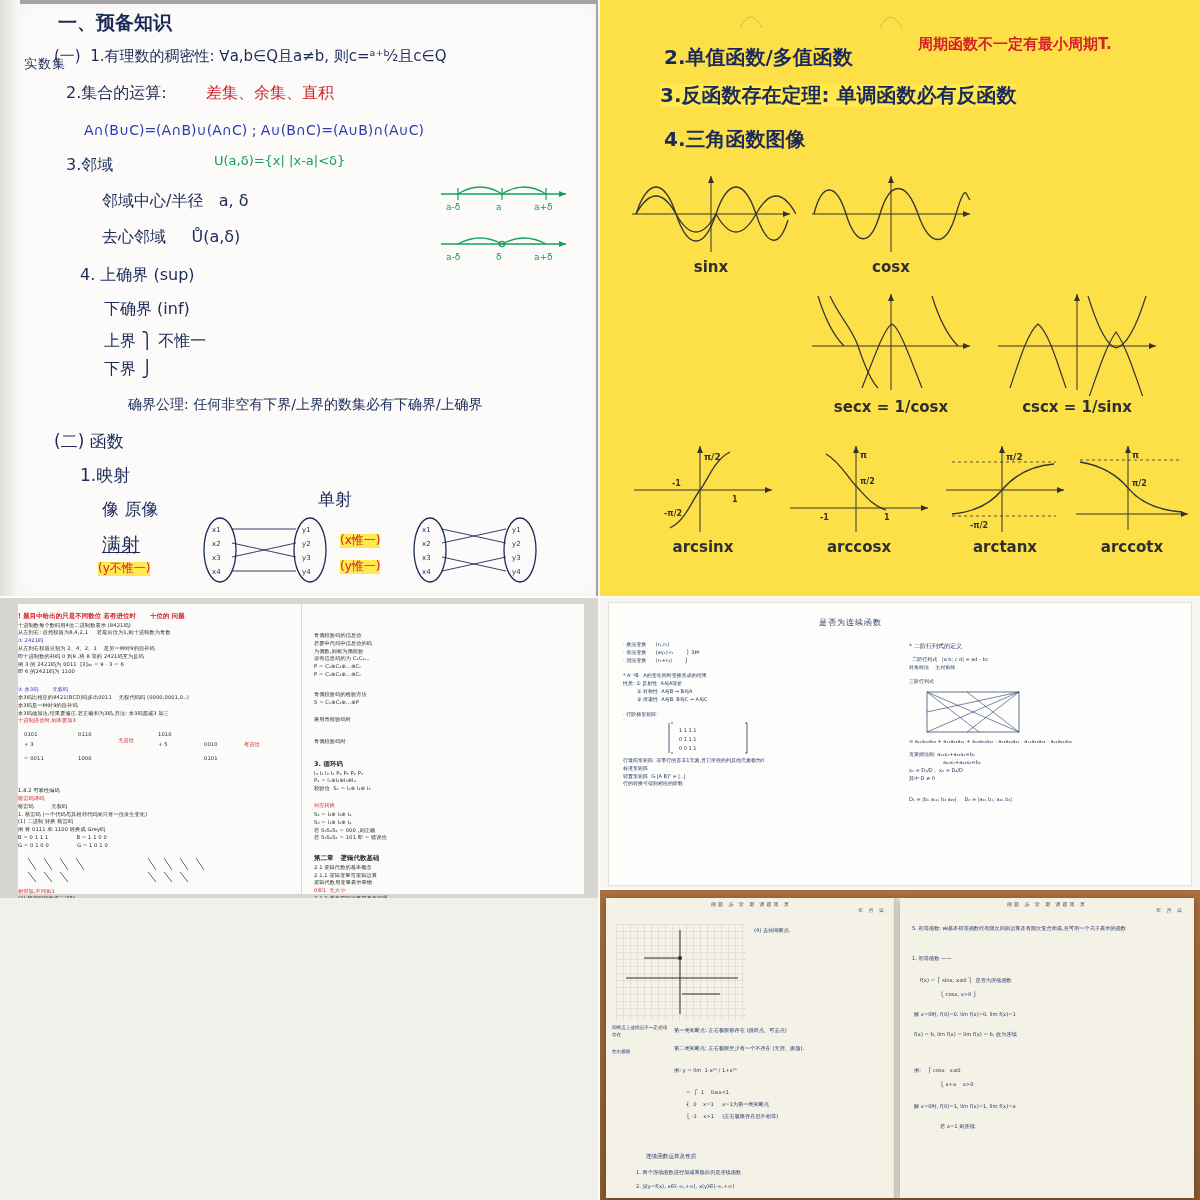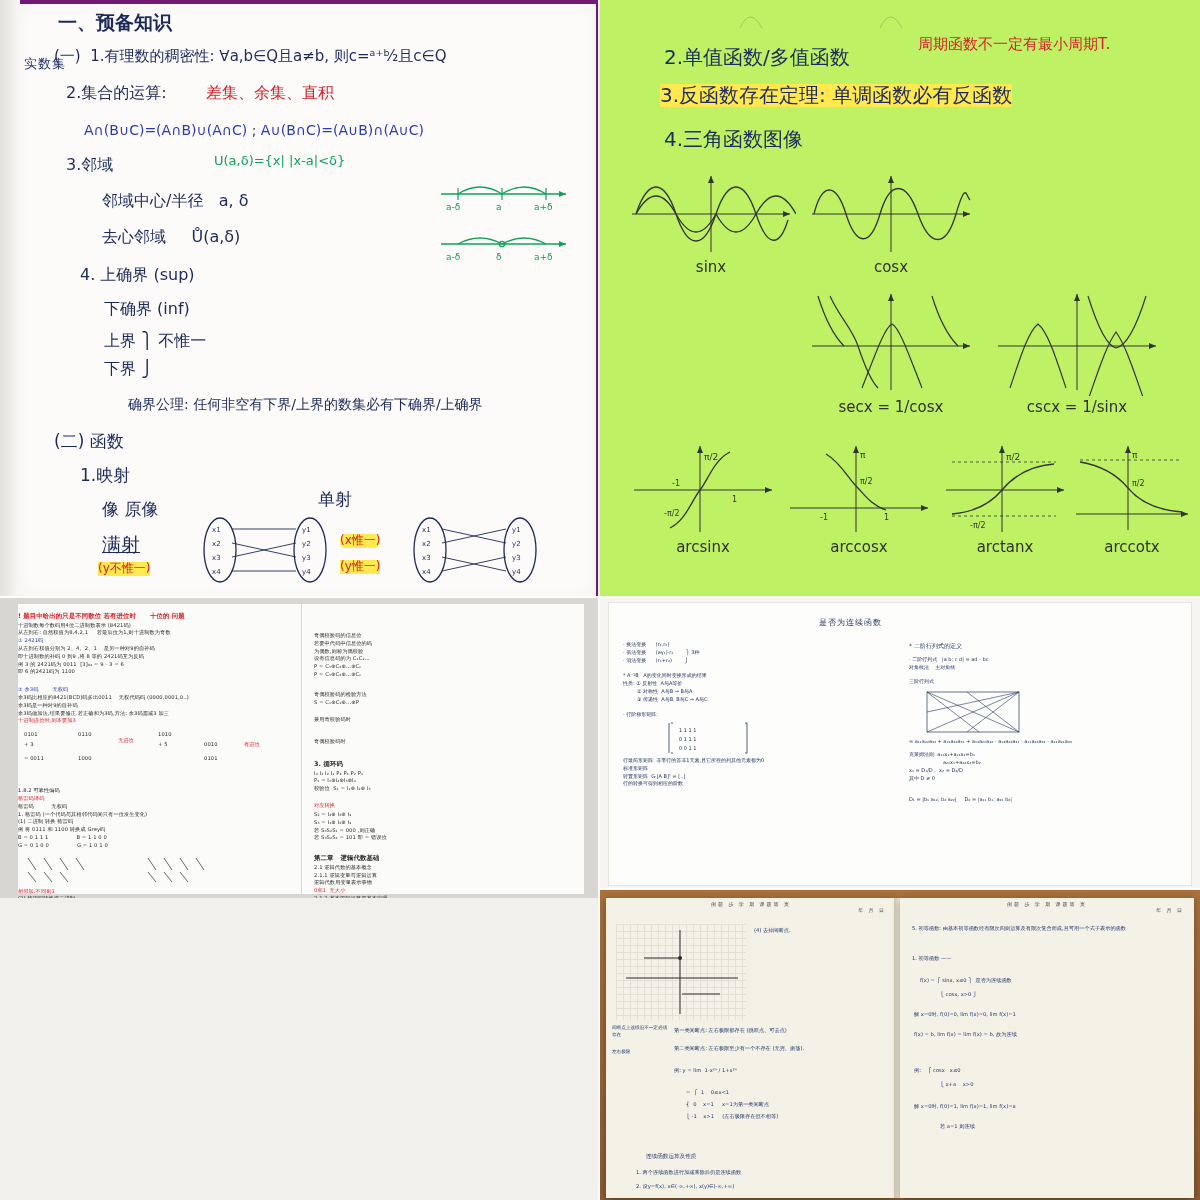--- a/index.html
+++ b/index.html
@@ -20,21 +20,21 @@
     background: #f2f0ec;
   }
   .panel {
     position: absolute;
     overflow: hidden;
     box-sizing: border-box;
   }
   
   #panel-top-left {
     left: 0; top: 0; width: 600px; height: 598px;
-    background: #701a75;
+    background: #a3a3a3;
   }
   #panel-top-left .paper {
     position: absolute;
     left: 18px; top: 4px; right: 4px; bottom: 0;
     background: #fcfbf9;
     box-shadow: inset 0 0 18px rgba(0,0,0,0.04);
   }
   #panel-top-left .spiral-edge {
     position: absolute;
     left: 0; top: 0; bottom: 0; width: 20px;
@@ -52,21 +52,22 @@
   .ink-black  { color: #2a2a2a; }
   .hl-yellow  { background: #ffe94f; }
 
   
   #panel-top-right {
     left: 600px; top: 0; width: 600px; height: 598px;
     background: #fdfcfa;
   }
   #panel-top-right .paper {
     position: absolute; inset: 0;
-    background: #bef264;
+    background: #fde047;
+    font-weight: bold;
   }
   .graph-cell {
     position: absolute;
     text-align: center;
   }
   .graph-cell .cap {
     font-family: "DejaVu Sans", sans-serif;
     color: #2f2f2f;
     font-size: 15px;
     margin-top: 2px;
@@ -224,21 +225,21 @@
 
       <div class="hw ink-dark" style="position:absolute;left:110px;top:392px;font-size:14px;">确界公理: 任何非空有下界/上界的数集必有下确界/上确界</div>
 
       <div class="hw ink-dark" style="position:absolute;left:36px;top:428px;font-size:17px;">(二) 函数</div>
       <div class="hw ink-dark" style="position:absolute;left:62px;top:462px;font-size:17px;">1.映射</div>
       <div class="hw ink-dark" style="position:absolute;left:84px;top:496px;font-size:17px;">像 原像</div>
       <div class="hw ink-dark" style="position:absolute;left:84px;top:530px;font-size:19px;text-decoration:underline;">满射</div>
       <div class="hw ink-dark" style="position:absolute;left:300px;top:486px;font-size:17px;">单射</div>
 
       <div class="hw ink-red hl-yellow" style="position:absolute;left:80px;top:558px;font-size:12px;">(y不惟一)</div>
-      <div class="hw ink-red hl-yellow" style="position:absolute;left:322px;top:530px;font-size:12px;border-radius:6px;">(x惟一)</div>
+      <div class="hw ink-red hl-yellow" style="position:absolute;left:322px;top:530px;font-size:12px;">(x惟一)</div>
       <div class="hw ink-red hl-yellow" style="position:absolute;left:322px;top:556px;font-size:12px;">(y惟一)</div>
 
       <svg width="140" height="70" style="position:absolute;left:180px;top:512px;">
         <ellipse cx="22" cy="34" rx="16" ry="32" fill="none" stroke="#1c2a5a" stroke-width="1.3"></ellipse>
         <ellipse cx="112" cy="34" rx="16" ry="32" fill="none" stroke="#1c2a5a" stroke-width="1.3"></ellipse>
         <text x="14" y="16" font-size="7" fill="#1c2a5a" font-family="DejaVu Sans">x1</text>
         <text x="14" y="30" font-size="7" fill="#1c2a5a" font-family="DejaVu Sans">x2</text>
         <text x="14" y="44" font-size="7" fill="#1c2a5a" font-family="DejaVu Sans">x3</text>
         <text x="14" y="58" font-size="7" fill="#1c2a5a" font-family="DejaVu Sans">x4</text>
         <text x="104" y="16" font-size="7" fill="#1c2a5a" font-family="DejaVu Sans">y1</text>

